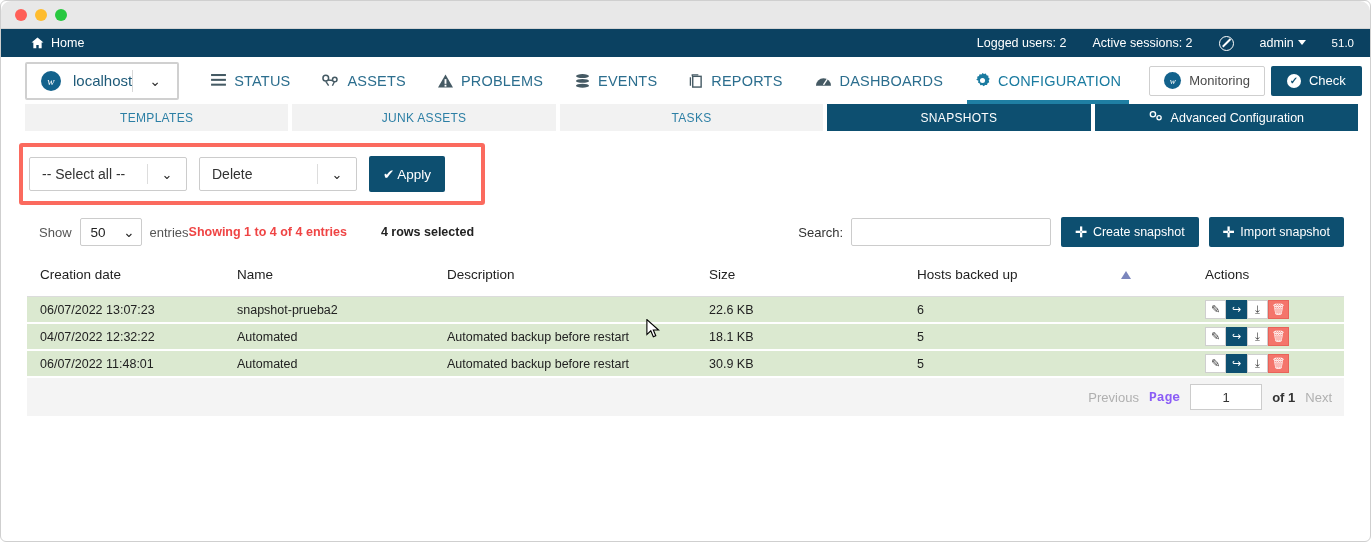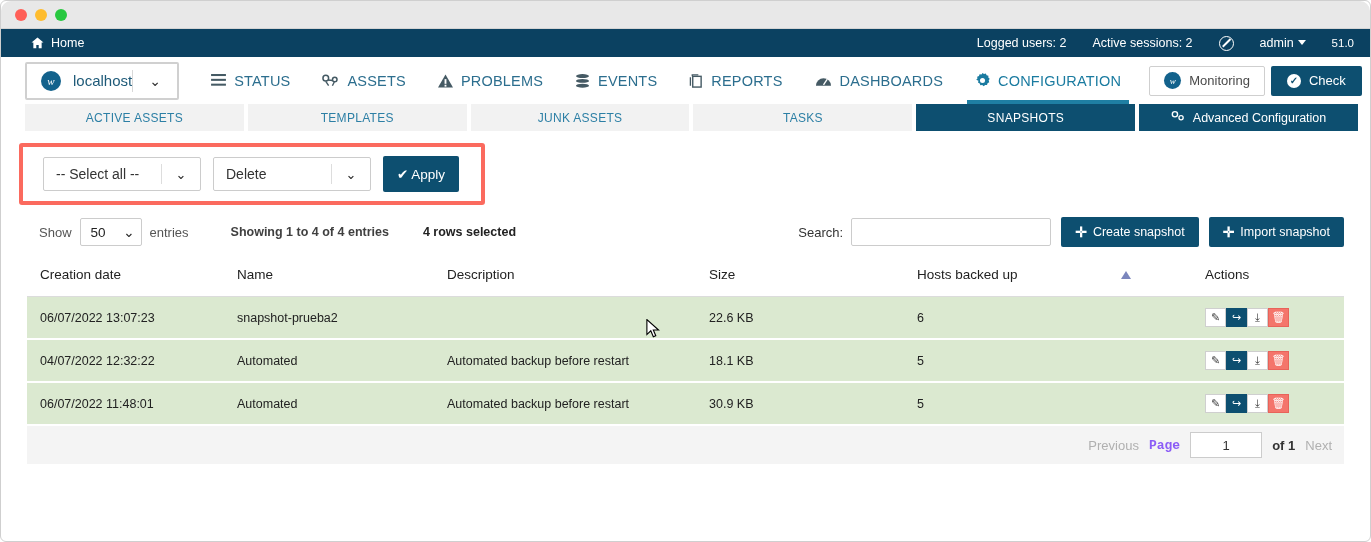--- a/index.html
+++ b/index.html
@@ -117,21 +117,21 @@
     display:flex;align-items:center;justify-content:center;
     font-size:12px; letter-spacing:.3px; height:27px;
   }
   .tab.active { background:#0d4f70; color:#fff; }
   .tab.adv { background:#0d4f70; color:#fff; gap:8px; font-size:12.5px; letter-spacing:0; }
 
   
   .redbox {
     margin: 12px 0 0 18px; width: 466px; height: 62px;
     border: 4px solid #fb6a5e; border-radius: 3px;
-    display:flex; align-items:center; padding-left: 20px; gap: 12px;
+    display:flex; align-items:center; padding-left: 6px; gap: 12px;
     background:#fff;
   }
   .selbox {
     height: 34px; border:1px solid #ccc; background:#fff;
     display:flex; align-items:center; border-radius:2px;
   }
   .selbox .txt { padding: 0 12px; font-size:14px; color:#333; white-space:nowrap; }
   .selbox .div { width:1px;height:20px;background:#ddd; margin-left:auto;}
   .selbox .cv { width:38px;text-align:center;font-size:13px;color:#222;}
   .sel1 { width: 158px; }
@@ -143,42 +143,42 @@
 
   
   .toolbar { display:flex; align-items:center; padding: 8px 26px 0 38px; height:46px; }
   .tb-lbl { font-size:13px; color:#555; }
   .show-sel {
     width: 62px; height: 28px; margin: 0 8px;
     border:1px solid #ccc; background:#fff; border-radius:2px;
     display:flex;align-items:center;justify-content:space-between;padding:0 6px 0 10px;
     font-size:13.5px;color:#222;
   }
-  .info { margin-left: 42px; font-size:12.5px;color:#404040;font-weight:bold;}
+  .info { font-size:12.5px;color:#ef4444;font-weight:bold;}
   .info2 { margin-left: 34px; font-size:12.5px;color:#222;font-weight:bold;}
   .tb-spacer{flex:1;}
   .search-lbl{font-size:13px;color:#333;margin-right:8px;}
   .search-input{width:200px;height:28px;border:1px solid #ccc;background:#fff;border-radius:2px;
     font-size:13px;padding:0 6px;outline:none;font-family:"Liberation Sans",sans-serif;}
   .btn-dark {
     height:30px;background:#0d4f70;color:#fff;font-size:12.5px;
     display:flex;align-items:center;gap:6px;padding:0 14px;margin-left:10px;border-radius:2px;
     white-space:nowrap;
   }
   .plus{font-size:14px;font-weight:bold;line-height:1;}
 
   
   .tablewrap { padding: 0 26px 0 26px; margin-top: 4px; }
   table { width: 100%; border-collapse: collapse; }
   thead th {
     text-align:left; font-size:13.5px; font-weight:normal; color:#222;
     padding: 12px 0 14px 0; border-bottom:1px solid #dcdcdc;
   }
   tbody td {
-    font-size:12.5px; color:#222; padding: 11px 0; background:#dbe9d0;
+    font-size:12.5px; color:#222; padding: 3px 0; background:#dbe9d0;
     border-bottom:2px solid #fff;
   }
   .c-date{width:210px;padding-left:13px !important;}
   .c-name{width:210px;}
   .c-desc{width:262px;}
   .c-size{width:208px;}
   .c-hosts{width:198px;}
   .c-sort{width:90px;}
   .c-act{width:auto;}
   thead .c-date{padding-left:13px;}
@@ -322,21 +322,20 @@
         <span>Monitoring</span>
       </div>
       <div class="btn-check">
         <span class="circ-check">✓</span>
         <span>Check</span>
       </div>
     </div>
   </div>
 
   <div class="tabsrow">
-    <div class="tab">ACTIVE ASSETS</div>
     <div class="tab">TEMPLATES</div>
     <div class="tab">JUNK ASSETS</div>
     <div class="tab">TASKS</div>
     <div class="tab active">SNAPSHOTS</div>
     <div class="tab adv">
       <span>
         <svg width="14" height="12" viewBox="0 0 16 13">
             <circle cx="4.5" cy="4.5" r="3" fill="none" stroke="#fff" stroke-width="1.6"></circle>
             <circle cx="11.5" cy="8.5" r="2.4" fill="none" stroke="#fff" stroke-width="1.5"></circle>
           </svg>

